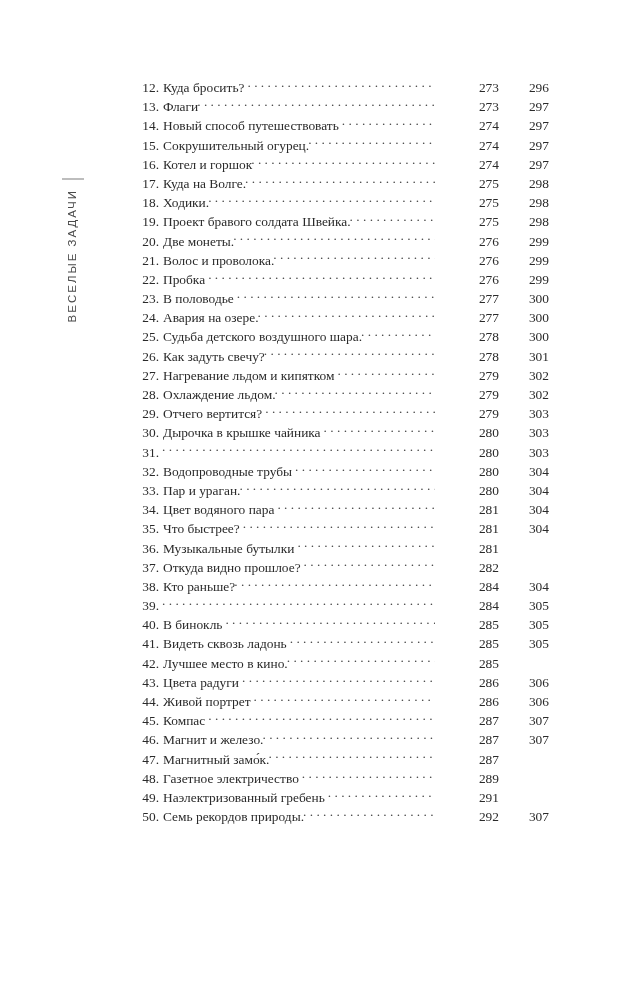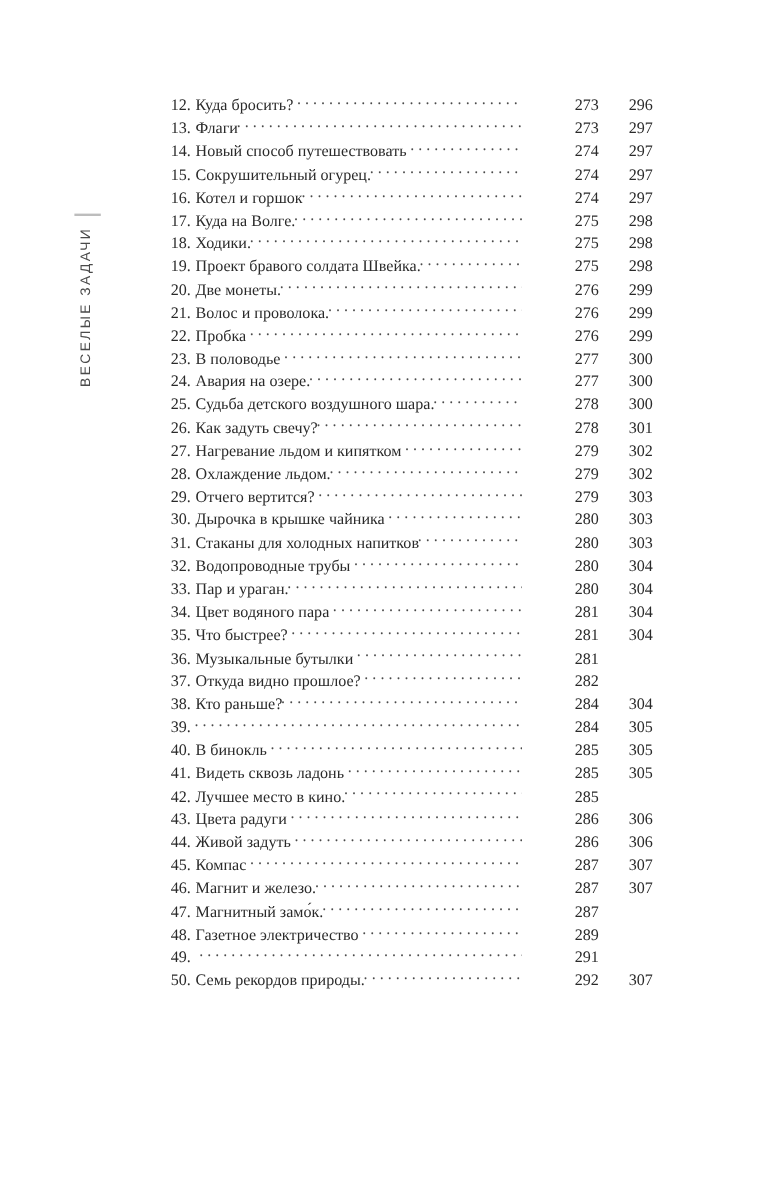--- a/index.html
+++ b/index.html
@@ -106,21 +106,21 @@
   .page1 {
     flex: 0 0 auto;
     width: 26px;
     text-align: right;
     margin-left: 37px;
   }
 
   .page2 {
     flex: 0 0 auto;
     width: 30px;
-    text-align: center;
+    text-align: right;
     margin-left: 20px;
   }
 </style>
 </head>
 <body>
 
 <div class="page">
 
   <div class="side-head">
     <div class="side-rule"></div>
@@ -256,21 +256,20 @@
       </div>
       <div class="toc-row loose">
         <span class="num">30.</span>
         <span class="title">Дырочка в крышке чайника</span>
         <span class="leader"></span>
         <span class="page1">280</span>
         <span class="page2">303</span>
       </div>
       <div class="toc-row tight">
         <span class="num">31.</span>
-        <span class="title">Стаканы для холодных напитков</span>
         <span class="leader"></span>
         <span class="page1">280</span>
         <span class="page2">303</span>
       </div>
       <div class="toc-row loose">
         <span class="num">32.</span>
         <span class="title">Водопроводные трубы</span>
         <span class="leader"></span>
         <span class="page1">280</span>
         <span class="page2">304</span>
@@ -346,21 +345,21 @@
       </div>
       <div class="toc-row loose">
         <span class="num">43.</span>
         <span class="title">Цвета радуги</span>
         <span class="leader"></span>
         <span class="page1">286</span>
         <span class="page2">306</span>
       </div>
       <div class="toc-row loose">
         <span class="num">44.</span>
-        <span class="title">Живой задуть</span>
+        <span class="title">Живой портрет</span>
         <span class="leader"></span>
         <span class="page1">286</span>
         <span class="page2">306</span>
       </div>
       <div class="toc-row loose">
         <span class="num">45.</span>
         <span class="title">Компас</span>
         <span class="leader"></span>
         <span class="page1">287</span>
         <span class="page2">307</span>
@@ -381,20 +380,21 @@
       </div>
       <div class="toc-row loose">
         <span class="num">48.</span>
         <span class="title">Газетное электричество</span>
         <span class="leader"></span>
         <span class="page1">289</span>
         <span class="page2"></span>
       </div>
       <div class="toc-row loose">
         <span class="num">49.</span>
+        <span class="title">Наэлектризованный гребень</span>
         <span class="leader"></span>
         <span class="page1">291</span>
         <span class="page2"></span>
       </div>
       <div class="toc-row tight">
         <span class="num">50.</span>
         <span class="title">Семь рекордов природы.</span>
         <span class="leader"></span>
         <span class="page1">292</span>
         <span class="page2">307</span>

